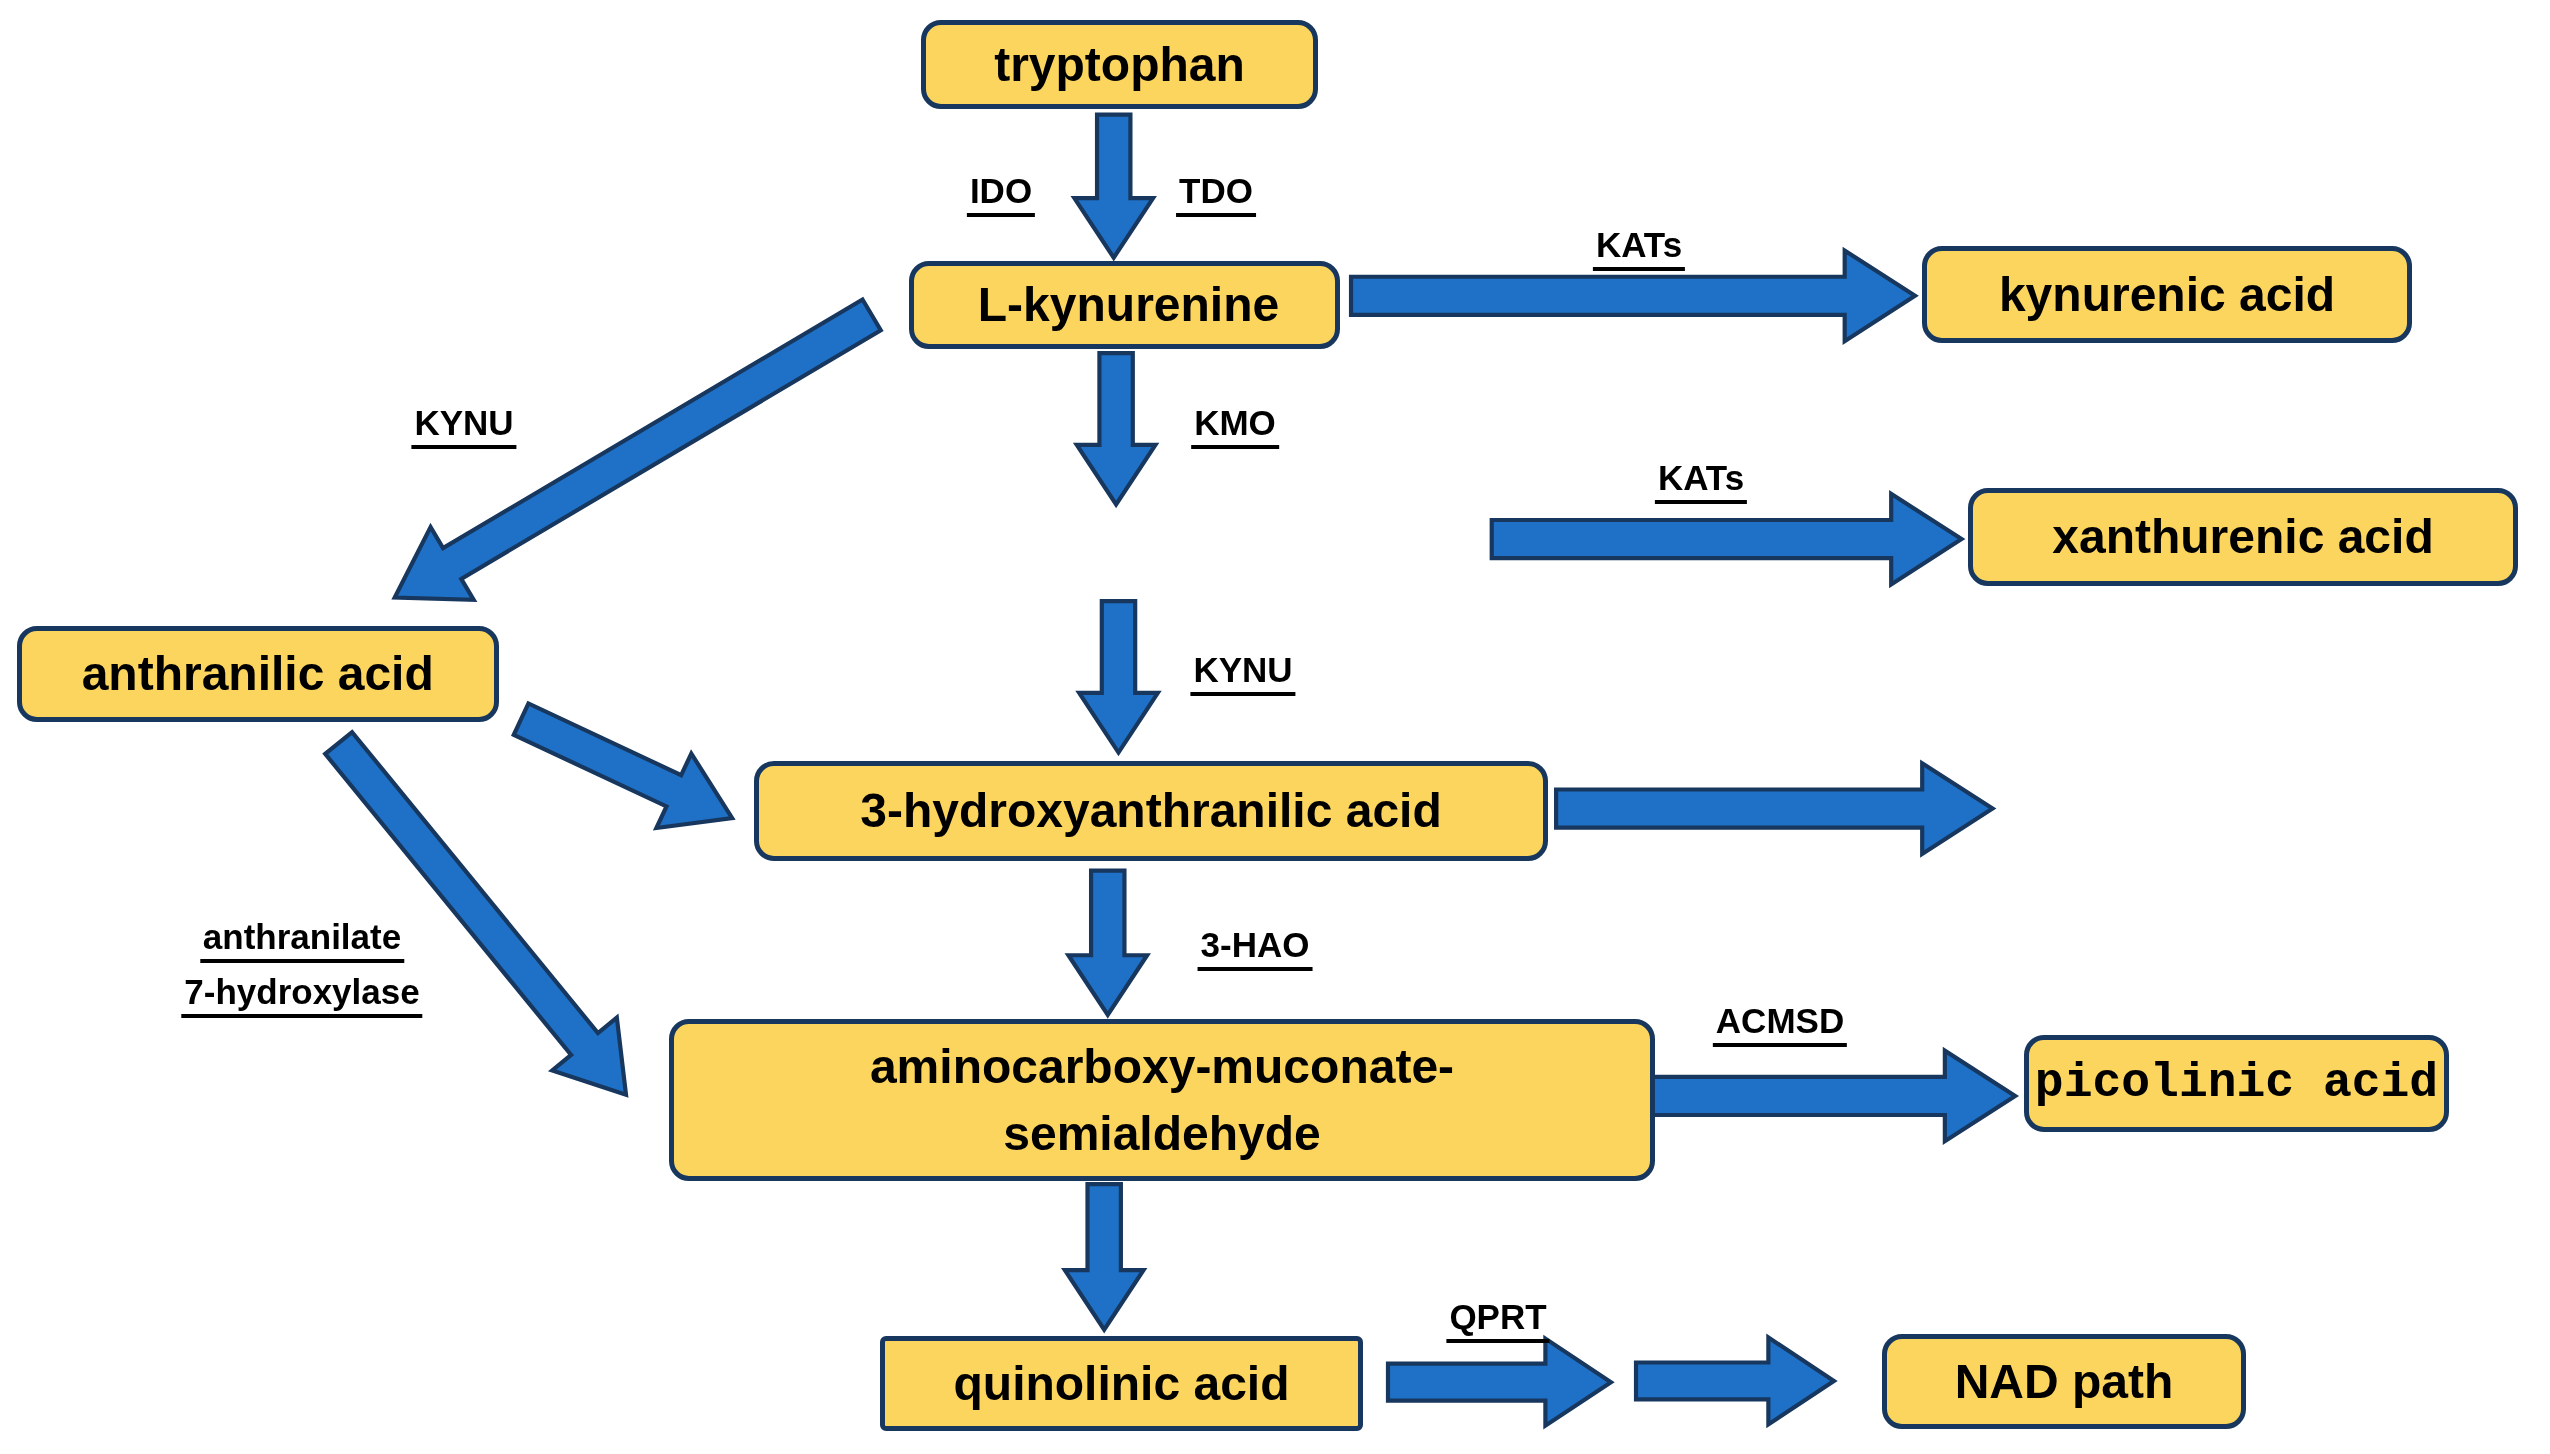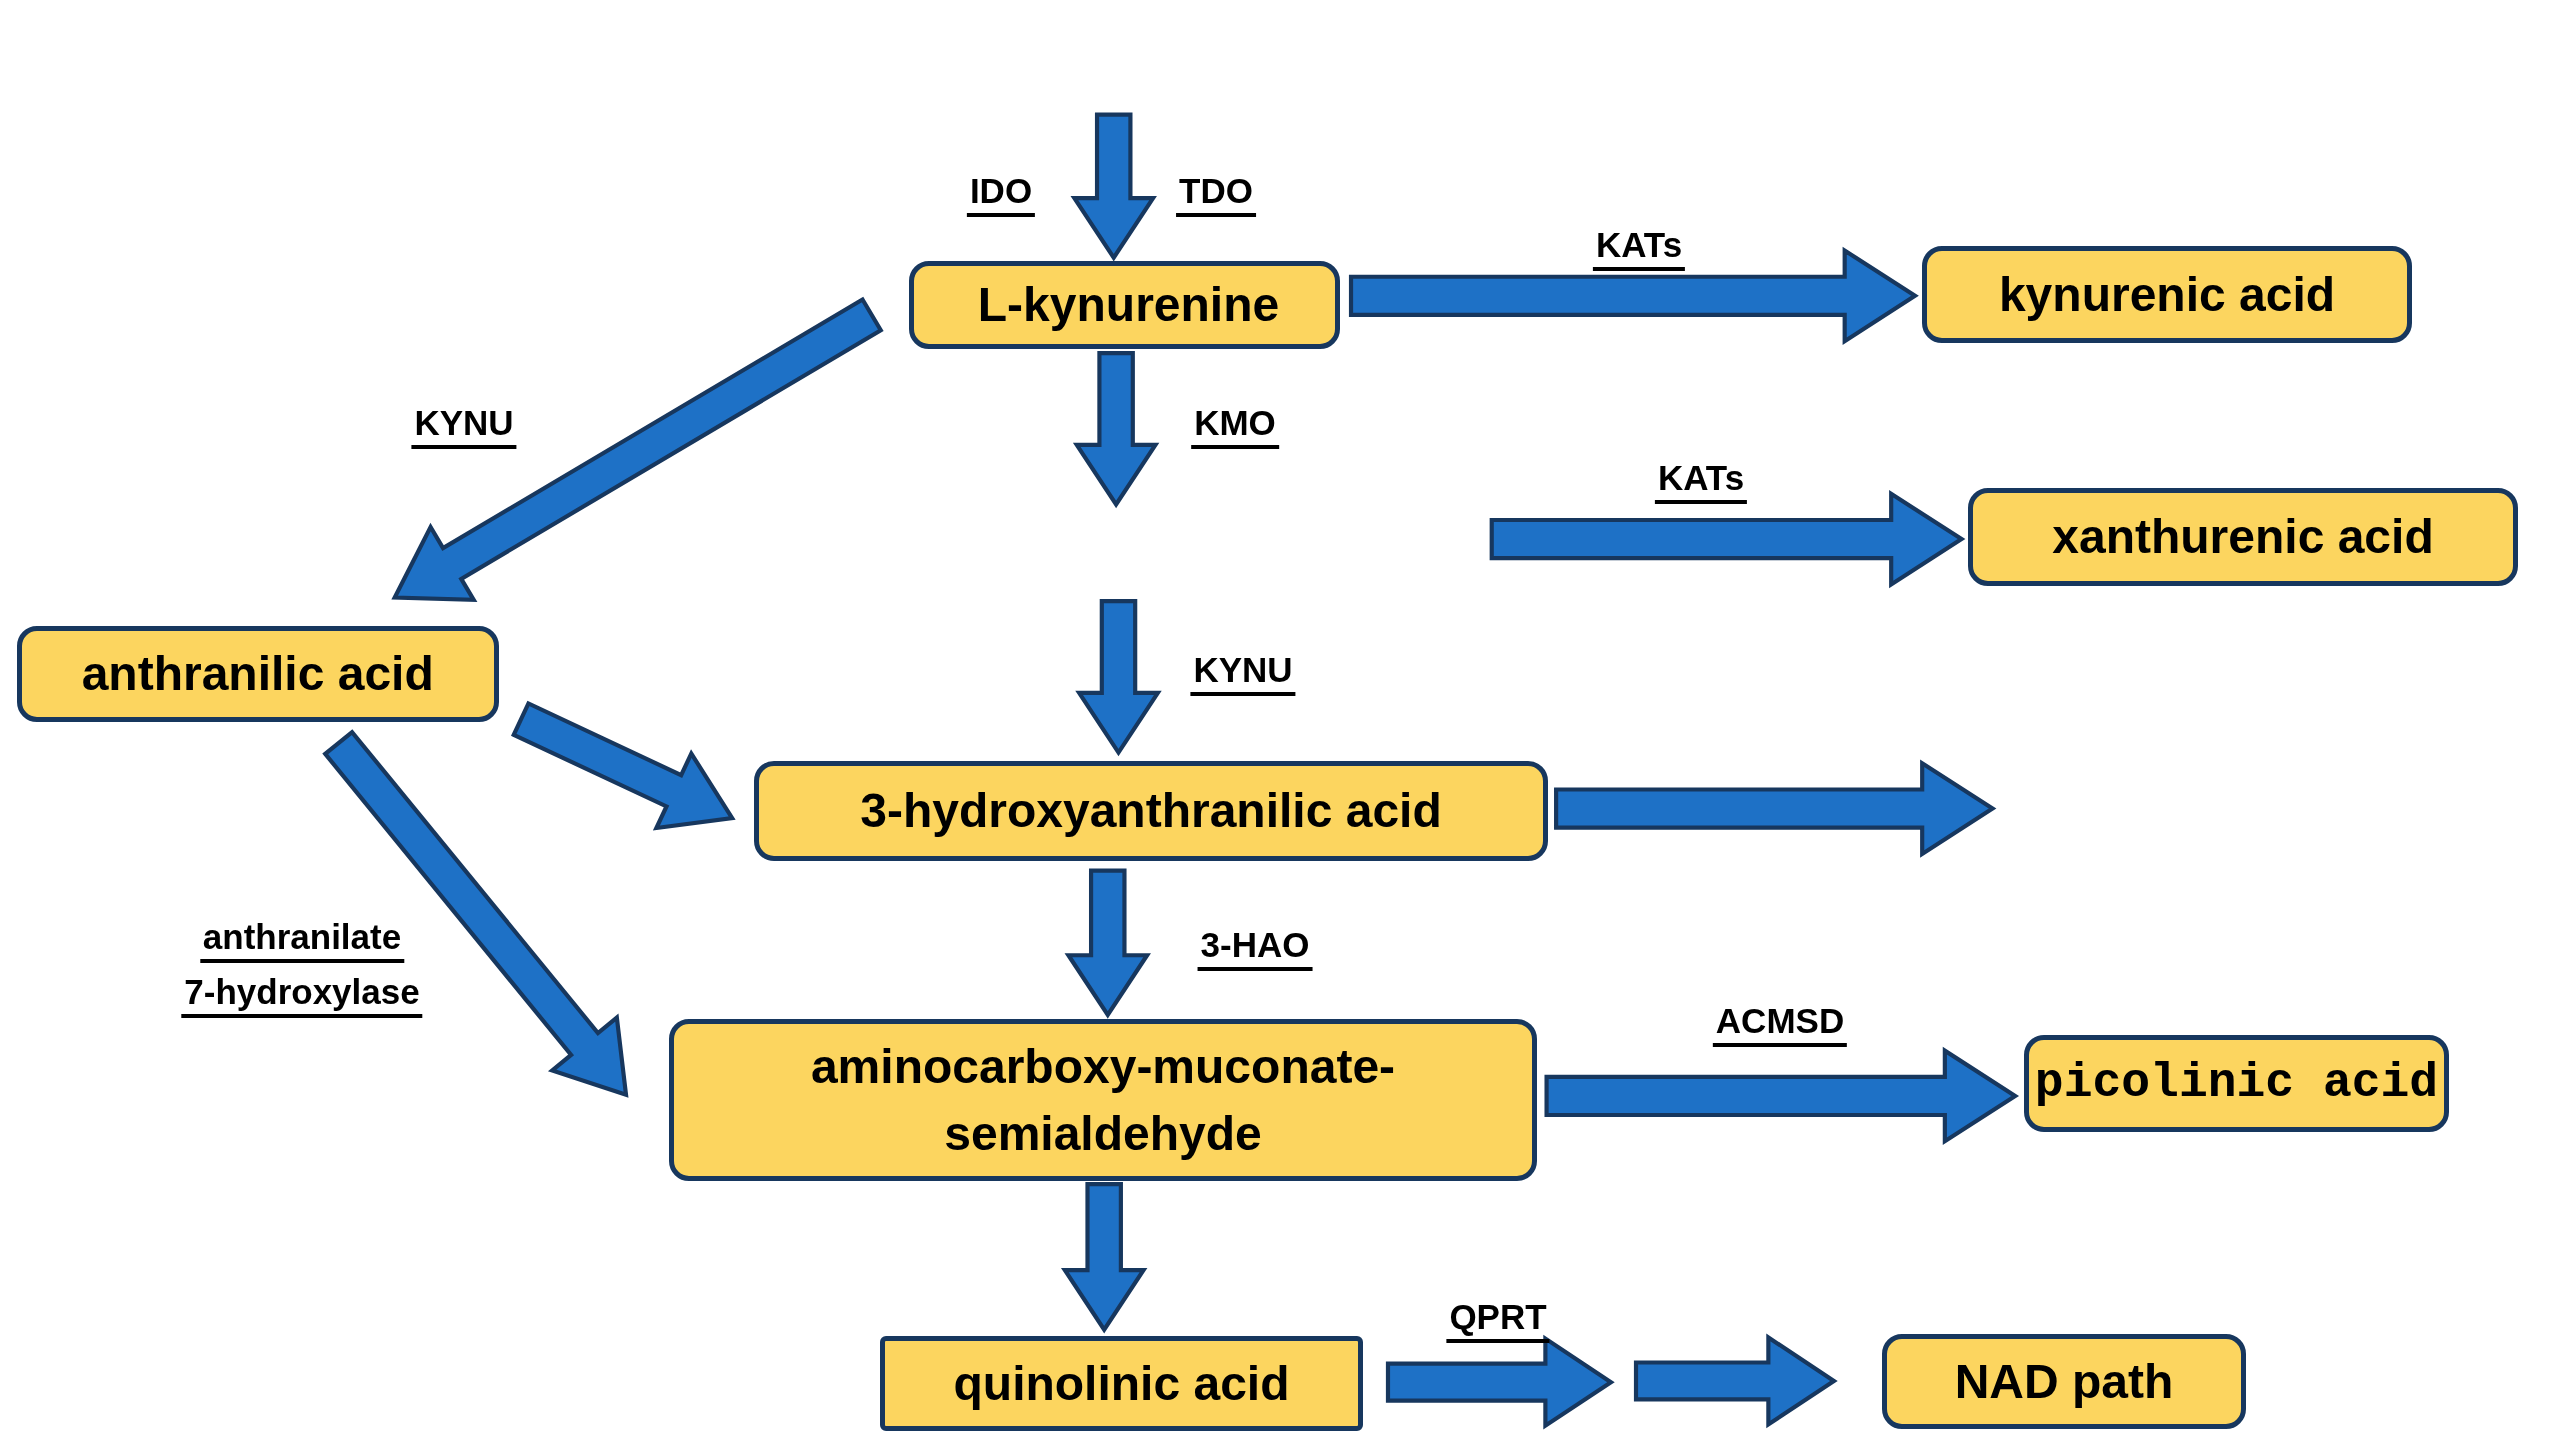--- a/index.html
+++ b/index.html
@@ -66,20 +66,23 @@
       <polygon points="861.7,1232.3 1117.9,1352.4 1100.9,1388.6 1228,1372 1159.5,1263.7 1142.5,1299.9 886.3,1179.7" class="arrow"></polygon>
       <polygon points="545.5,1264.3 957.9,1769.2 926.2,1795.1 1050,1836 1034.6,1706.5 1002.9,1732.5 590.5,1227.7" class="arrow"></polygon>
       <polygon points="2610,1388 3224,1388 3224,1432 3342,1356 3224,1280 3224,1324 2610,1324" class="arrow"></polygon>
       <polygon points="1830,1460 1830,1602 1792,1602 1858,1702 1924,1602 1886,1602 1886,1460" class="arrow"></polygon>
       <polygon points="2594,1870 3262,1870 3262,1914 3380,1838 3262,1762 3262,1806 2594,1806" class="arrow"></polygon>
       <polygon points="1824,1986 1824,2130 1786,2130 1852,2230 1918,2130 1880,2130 1880,1986" class="arrow"></polygon>
       <polygon points="2328,2349 2592,2349 2592,2391 2702,2318 2592,2245 2592,2287 2328,2287" class="arrow"></polygon>
       <polygon points="2744,2347 2966,2347 2966,2389 3076,2316 2966,2243 2966,2285 2744,2285" class="arrow"></polygon>
     </svg>
 
+  <div class="node" style="left:921px;top:19.7px;width:397px;height:89px;">
+    <span>tryptophan</span>
+  </div>
 
   <div class="node" style="left:909px;top:261px;width:431px;height:88px;padding-left:8px;">
     <span>L-kynurenine</span>
   </div>
 
   <div class="node" style="left:1922px;top:246px;width:490px;height:97px;">
     <span>kynurenic acid</span>
   </div>
 
 
@@ -89,21 +92,21 @@
 
   <div class="node" style="left:16.7px;top:626px;width:482px;height:96px;">
     <span>anthranilic acid</span>
   </div>
 
   <div class="node" style="left:754px;top:761px;width:794px;height:100px;">
     <span>3-hydroxyanthranilic acid</span>
   </div>
 
 
-  <div class="node" style="left:669px;top:1019px;width:868px;height:162px;">
+  <div class="node" style="left:669px;top:1019px;width:986px;height:162px;">
     <span>aminocarboxy-muconate-</span>
     <span>semialdehyde</span>
   </div>
 
   <div class="node" style="left:2024px;top:1035px;width:425px;height:97px;font-family:Liberation Mono, monospace;">
     <span>picolinic acid</span>
   </div>
 
   <div class="node" style="left:880px;top:1336px;width:483px;height:95px;border-radius:6px;">
     <span>quinolinic acid</span>

